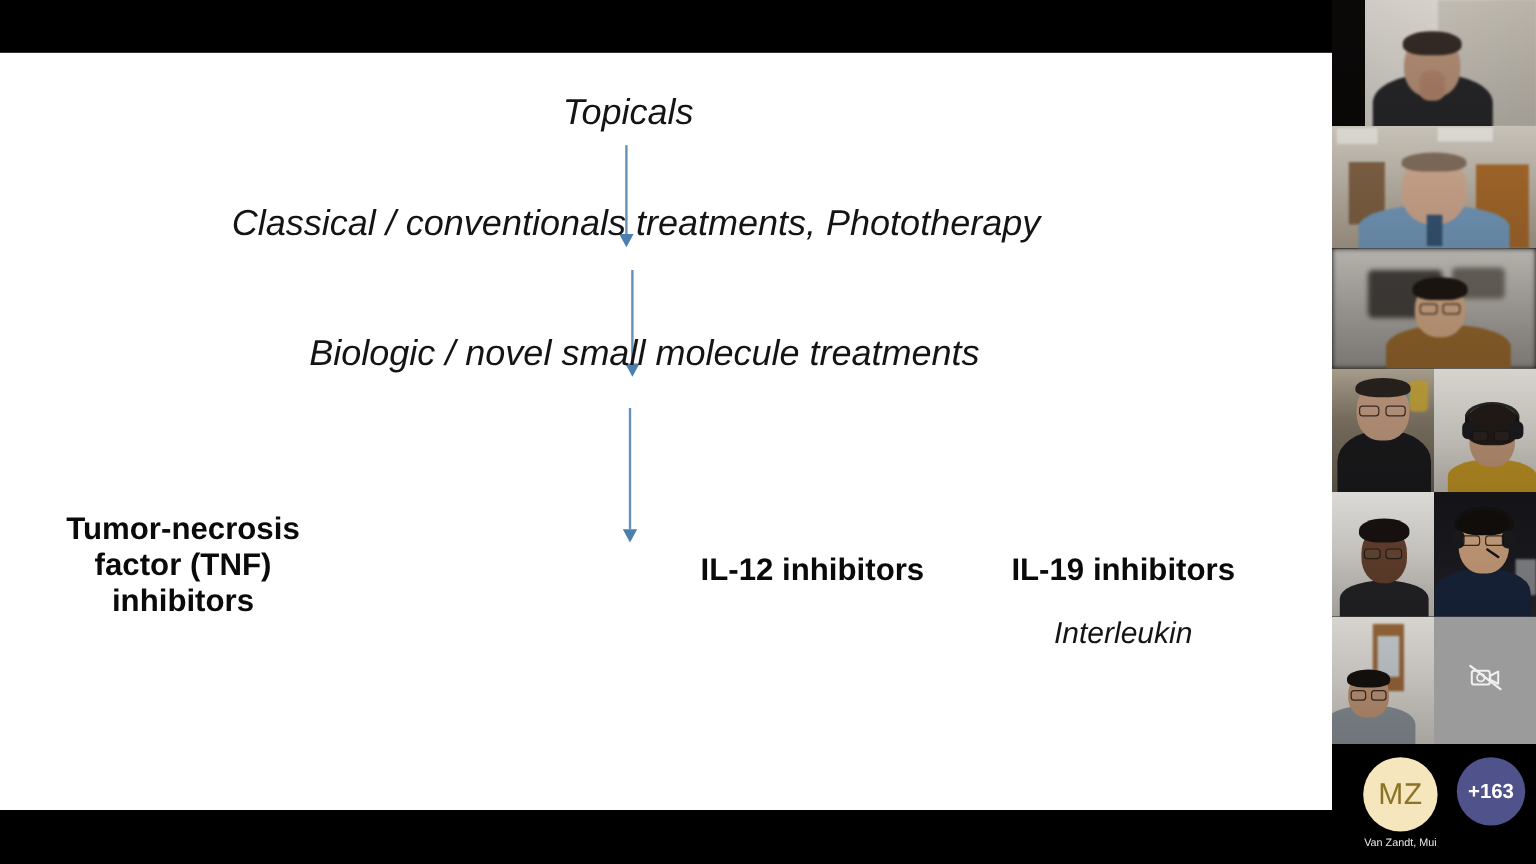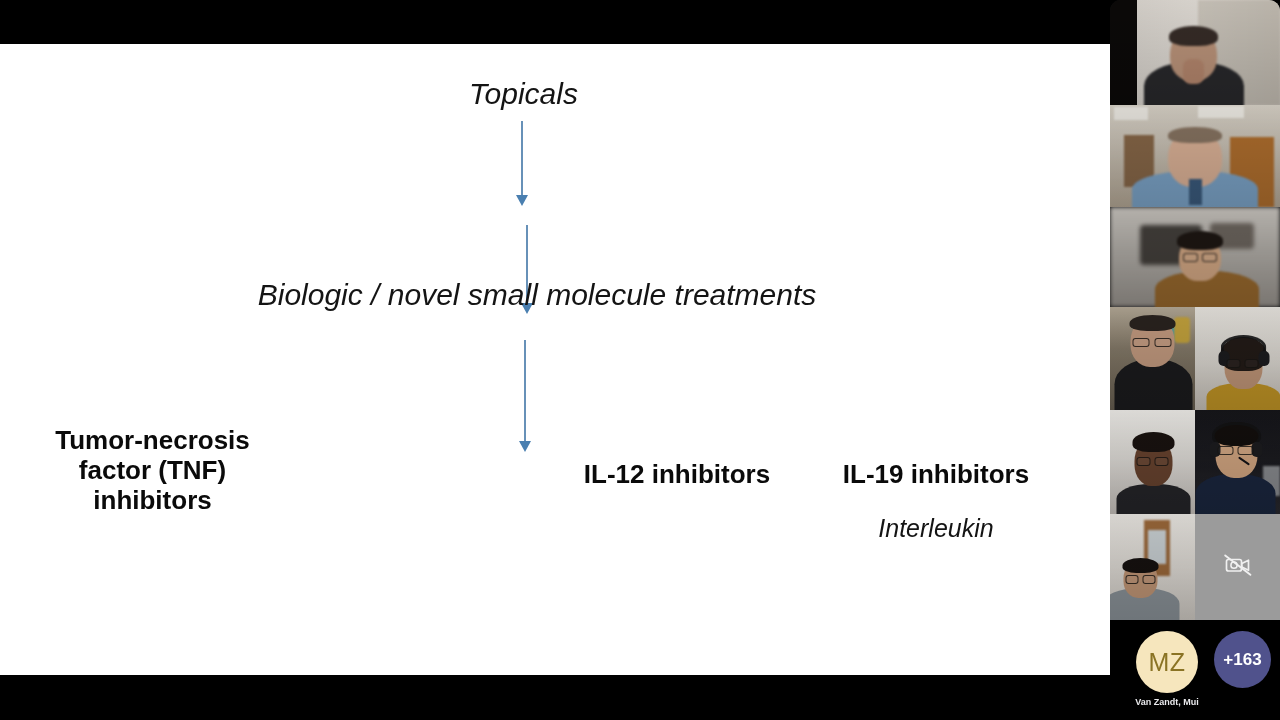--- a/index.html
+++ b/index.html
@@ -71,21 +71,21 @@
 
   .col-sub {
     position:absolute;
     font-style:italic; font-size:25px; color:#141414;
     text-align:center; width:248px; left:812px; top:470px;
   }
 
   
   #rail {
     position:absolute; right:0; top:0; width:170px; height:720px;
-    background:#000; overflow:hidden;border-radius:11px;
+    background:#000; overflow:hidden;
   }
   .tile { position:absolute; overflow:hidden; background:#111; }
   .tile .bg { position:absolute; inset:0; }
   .tile .vignette {
     position:absolute; inset:0;
     background:linear-gradient(180deg, rgba(0,0,0,.10), rgba(0,0,0,.22));
   }
 
   
   .person { position:absolute; left:50%; transform:translateX(-50%); }
@@ -120,41 +120,42 @@
     background:#f6e6bd; color:#8a7324;
     font-size:25px; font-weight:400; letter-spacing:.5px;
   }
   #avatar-more {
     left:104px; top:11px; width:57px; height:57px;
     background:#50528c; color:#ffffff;
     font-size:17px; font-weight:bold;
   }
   #avatar-mz-name {
     position:absolute; left:0; top:77px; width:114px;
-    text-align:center; color:#e9e9ec; font-size:9px; white-space:nowrap;font-weight:bold;
+    text-align:center; color:#e9e9ec; font-size:9px; white-space:nowrap;
   }
 </style>
 </head>
 <body>
 
 <div id="app">
 
   <div id="share-region">
 
     <div class="bar" id="bar-top"></div>
 
     <div id="slide">
 
       <div class="flow-text" id="txt-topicals">Topicals</div>
 
       <div class="arrow" id="arrow-1">
         <div class="shaft"></div>
           <div class="head"></div>
       </div>
 
+      <div class="flow-text" id="txt-classical">Classical / conventionals treatments, Phototherapy</div>
 
       <div class="arrow" id="arrow-2">
         <div class="shaft"></div>
           <div class="head"></div>
       </div>
 
       <div class="flow-text" id="txt-biologic">Biologic / novel small molecule treatments</div>
 
       <div class="arrow" id="arrow-3">
         <div class="shaft"></div>

